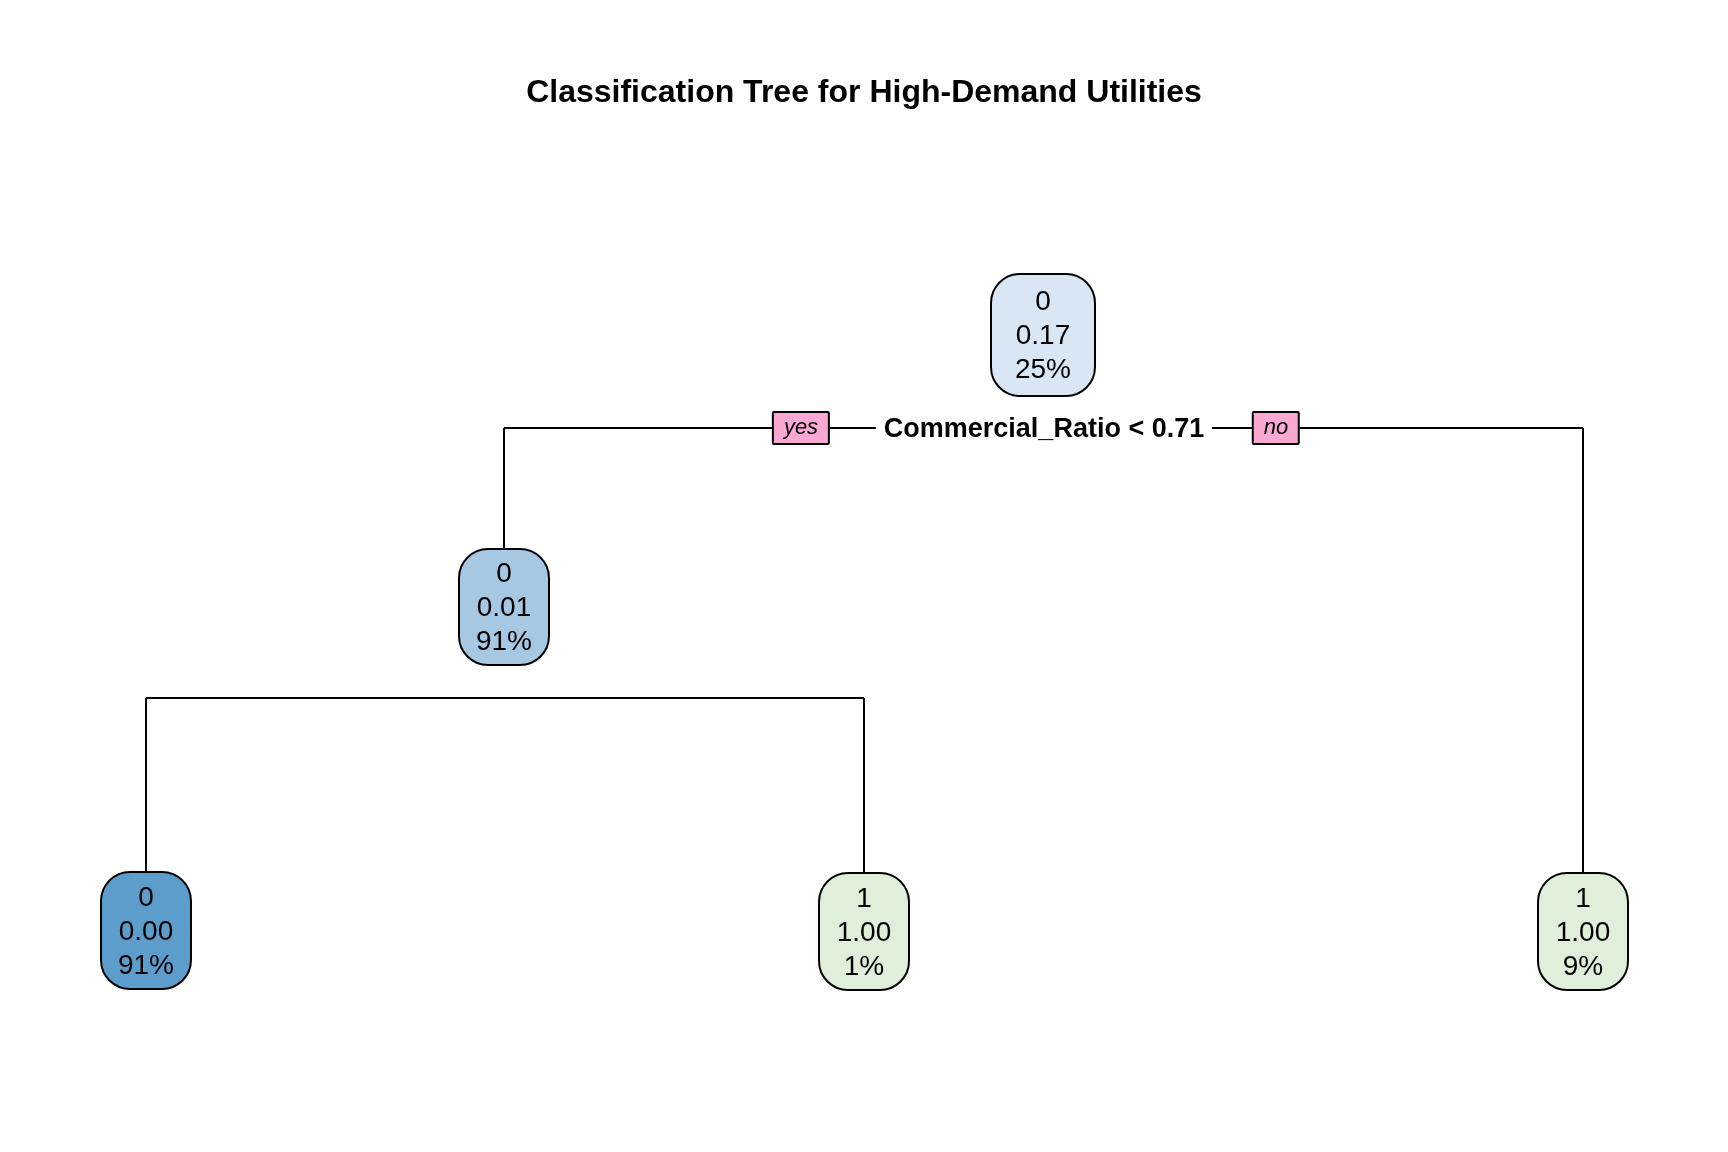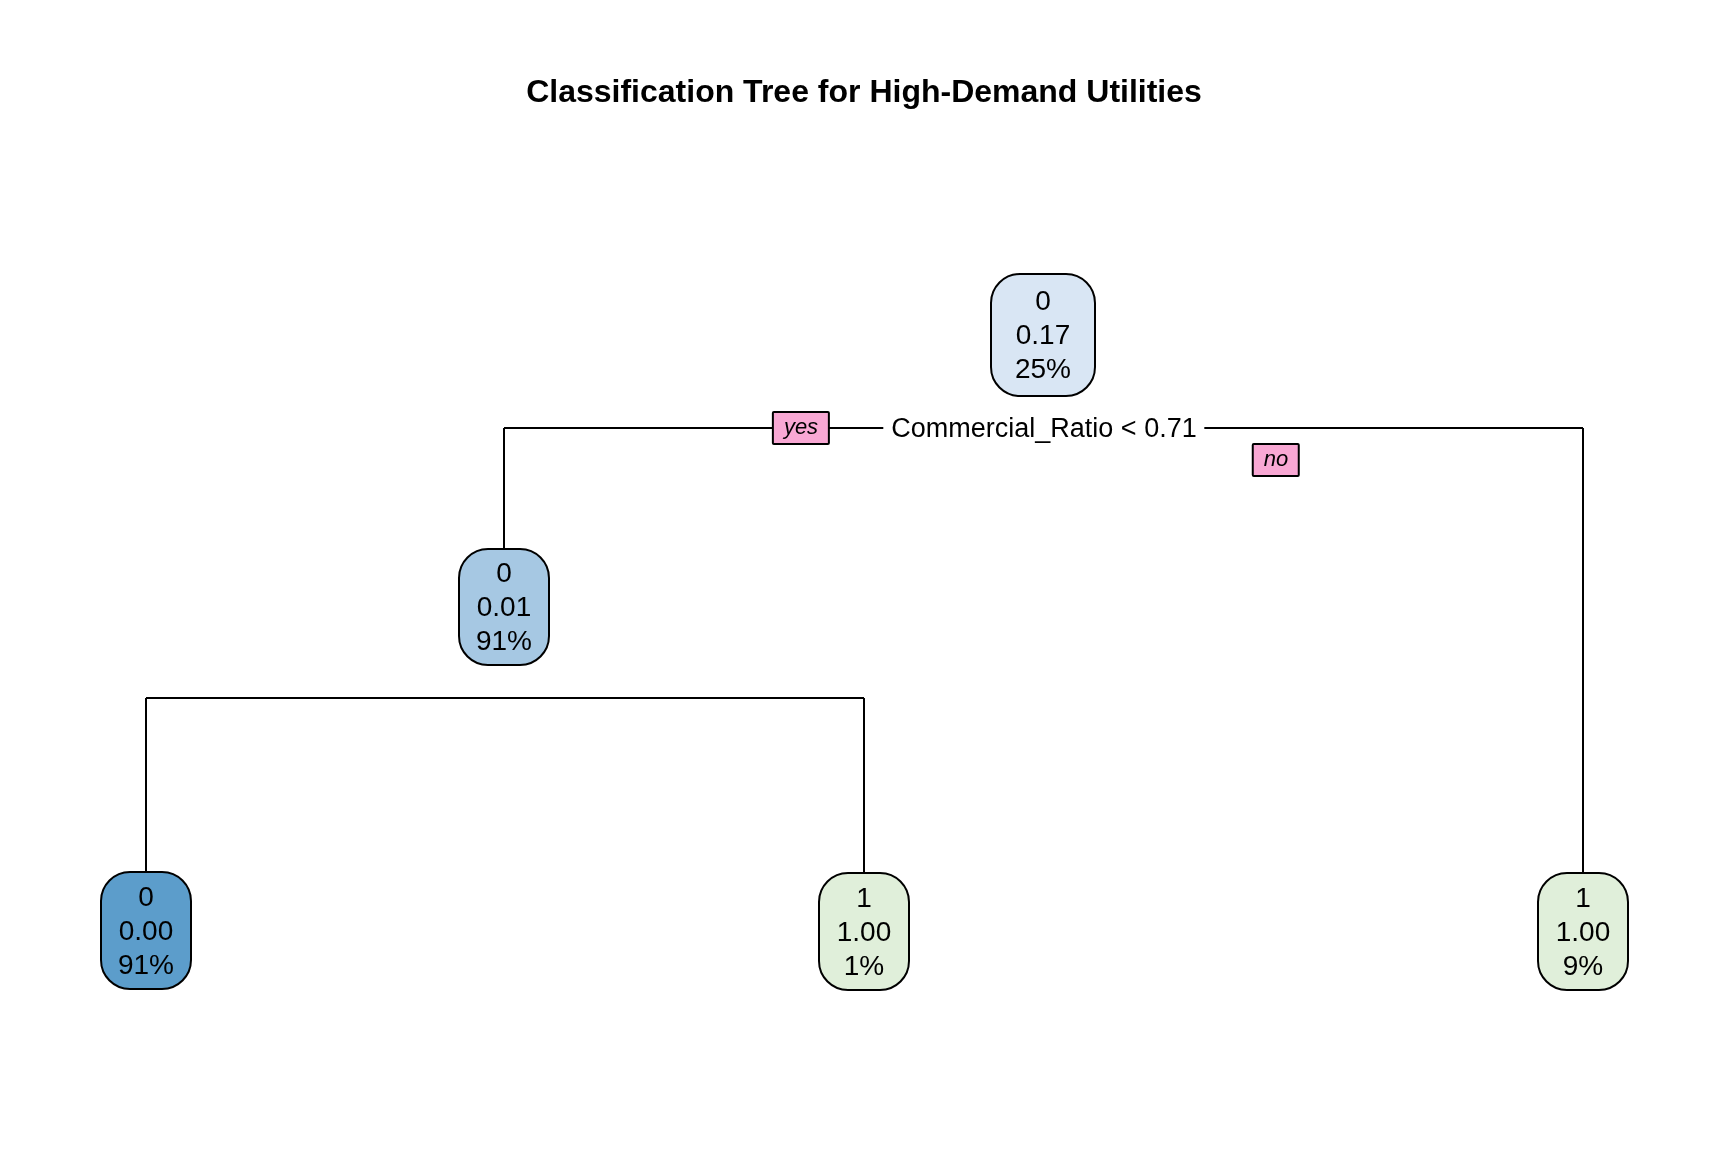--- a/index.html
+++ b/index.html
@@ -59,28 +59,28 @@
     background: #f9a8d4;
     border: 2px solid #000000;
     border-radius: 2px;
     padding: 1px 10px 3px 10px;
     font-size: 22px;
     font-style: italic;
     color: #000000;
     white-space: nowrap;
   }
   .badge-yes { left: 801px;  top: 428px; }
-  .badge-no  { left: 1276px; top: 428px; margin-top: 32px; }
+  .badge-no  { left: 1276px; top: 428px; }
   .split-text {
     position: absolute;
     transform: translate(-50%, -50%);
     background: #ffffff;
     padding: 2px 8px;
     font-size: 27px;
-    font-weight: normal;
+    font-weight: bold;
     color: #000000;
     white-space: nowrap;
   }
   .split-1 { left: 1044px; top: 428px; }
   .split-2 { left: 505px;  top: 698px; }
 </style>
 </head>
 <body>
 
 <div class="canvas">

